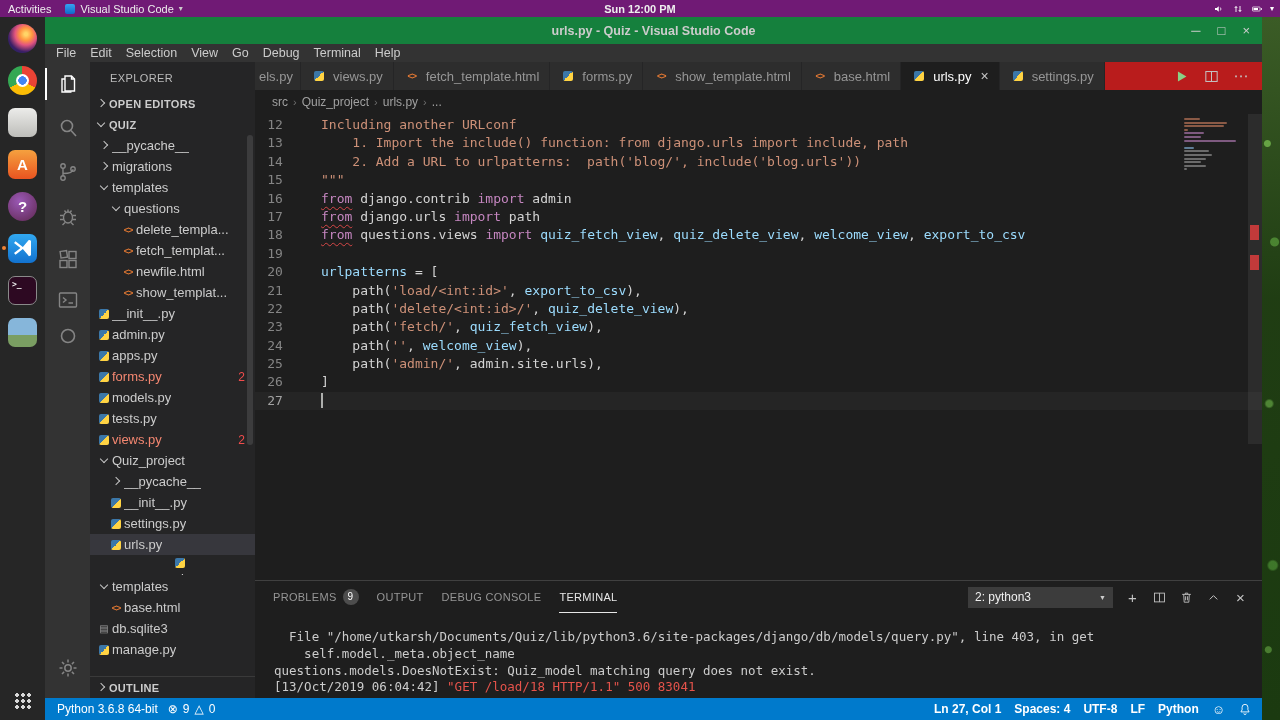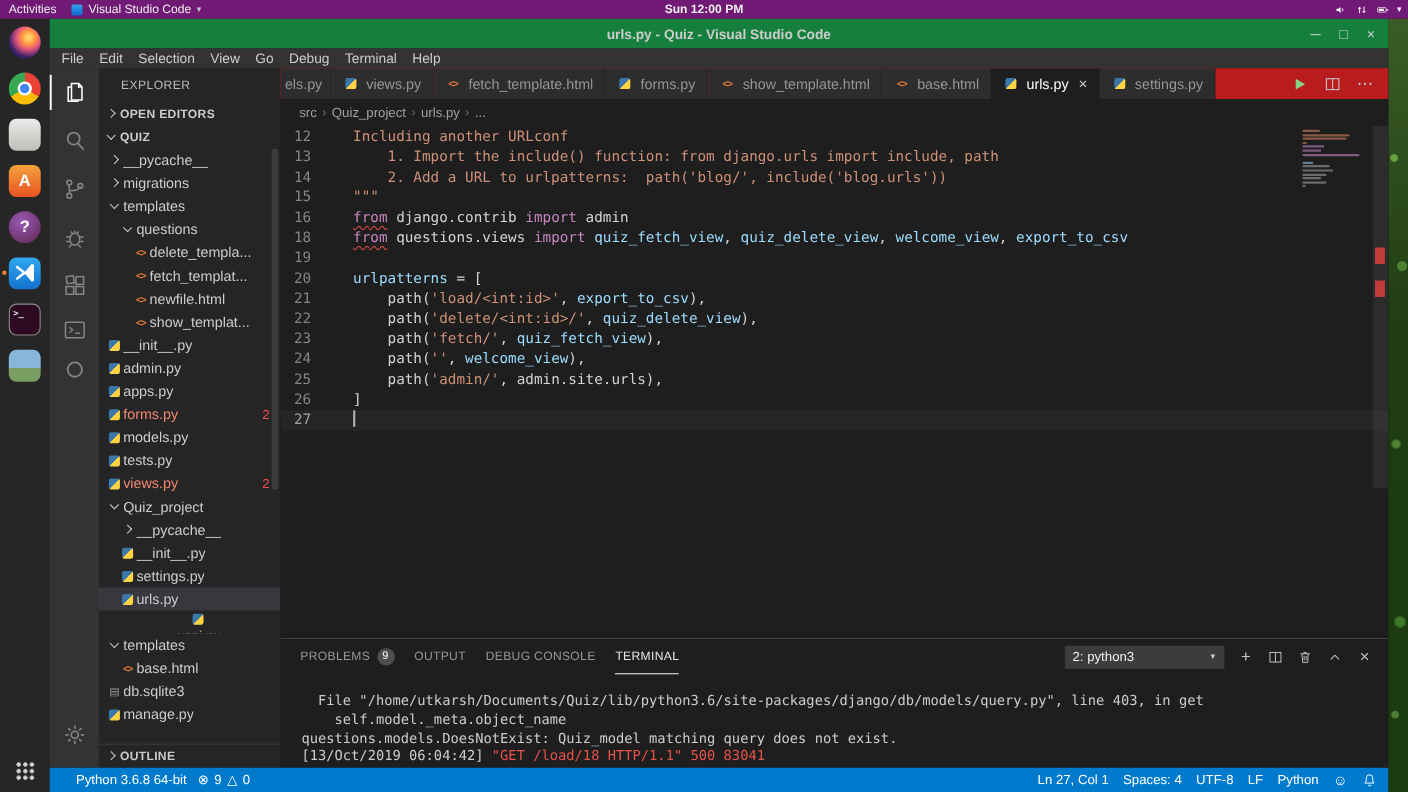--- a/index.html
+++ b/index.html
@@ -139,22 +139,22 @@
   .pa { width:27px; height:22px; display:flex; align-items:center; justify-content:center; color:#c5c5c5; }
   .pa svg { width:15px; height:15px; }
   .pa.txt { font-size:15px; }
   .terminal { position:absolute; left:0; right:0; top:32px; bottom:0; padding:16px 0 0 19px; font-family:"DejaVu Sans Mono",monospace; font-size:12.5px; line-height:16.8px; overflow:hidden; }
   .tline { white-space:pre; }
   .tl-w { color:#cccccc; }
   .tl-r { color:#e5534b; }
 
   
   .statusbar { position:absolute; left:0; right:0; bottom:0; height:22px; background:#007acc; color:#ffffff; display:flex; align-items:center; font-size:12px; }
-  .st-left { display:flex; align-items:center; gap:10px; padding-left:24px; }
-  .st-right { margin-left:auto; display:flex; align-items:center; gap:13px; padding-right:10px; }
+  .st-left { display:flex; align-items:center; gap:10px; padding-left:12px; }
+  .st-right { margin-left:auto; display:flex; align-items:center; gap:13px; padding-right:10px;font-weight:bold; }
   .st-item { display:flex; align-items:center; gap:5px; white-space:nowrap; }
   .st-ico { font-size:12px; }
   .st-icon-btn { display:flex; align-items:center; }
   .st-icon-btn svg { width:14px; height:14px; }
   .st-smiley { font-size:13px; }
 </style>
 </head>
 <body>
 
 <div class="screen">
@@ -547,20 +547,24 @@
             </div>
             <div class="code-line">
               <span class="ln">15</span>
               <span class="lc"><span class="tok-str">"""</span></span>
             </div>
             <div class="code-line">
               <span class="ln">16</span>
               <span class="lc"><span class="tok-kw sq">from</span><span class="tok-def"> django.contrib </span><span class="tok-kw">import</span><span class="tok-def"> admin</span></span>
             </div>
             <div class="code-line">
+              <span class="ln">17</span>
+              <span class="lc"><span class="tok-kw sq">from</span><span class="tok-def"> django.urls </span><span class="tok-kw">import</span><span class="tok-def"> path</span></span>
+            </div>
+            <div class="code-line">
               <span class="ln">18</span>
               <span class="lc"><span class="tok-kw sq">from</span><span class="tok-def"> questions.views </span><span class="tok-kw">import</span><span class="tok-def"> </span><span class="tok-var">quiz_fetch_view</span><span class="tok-def">, </span><span class="tok-var">quiz_delete_view</span><span class="tok-def">, </span><span class="tok-var">welcome_view</span><span class="tok-def">, </span><span class="tok-var">export_to_csv</span></span>
             </div>
             <div class="code-line">
               <span class="ln">19</span>
               <span class="lc"></span>
             </div>
             <div class="code-line">
               <span class="ln">20</span>
               <span class="lc"><span class="tok-var">urlpatterns</span><span class="tok-def"> = [</span></span>

